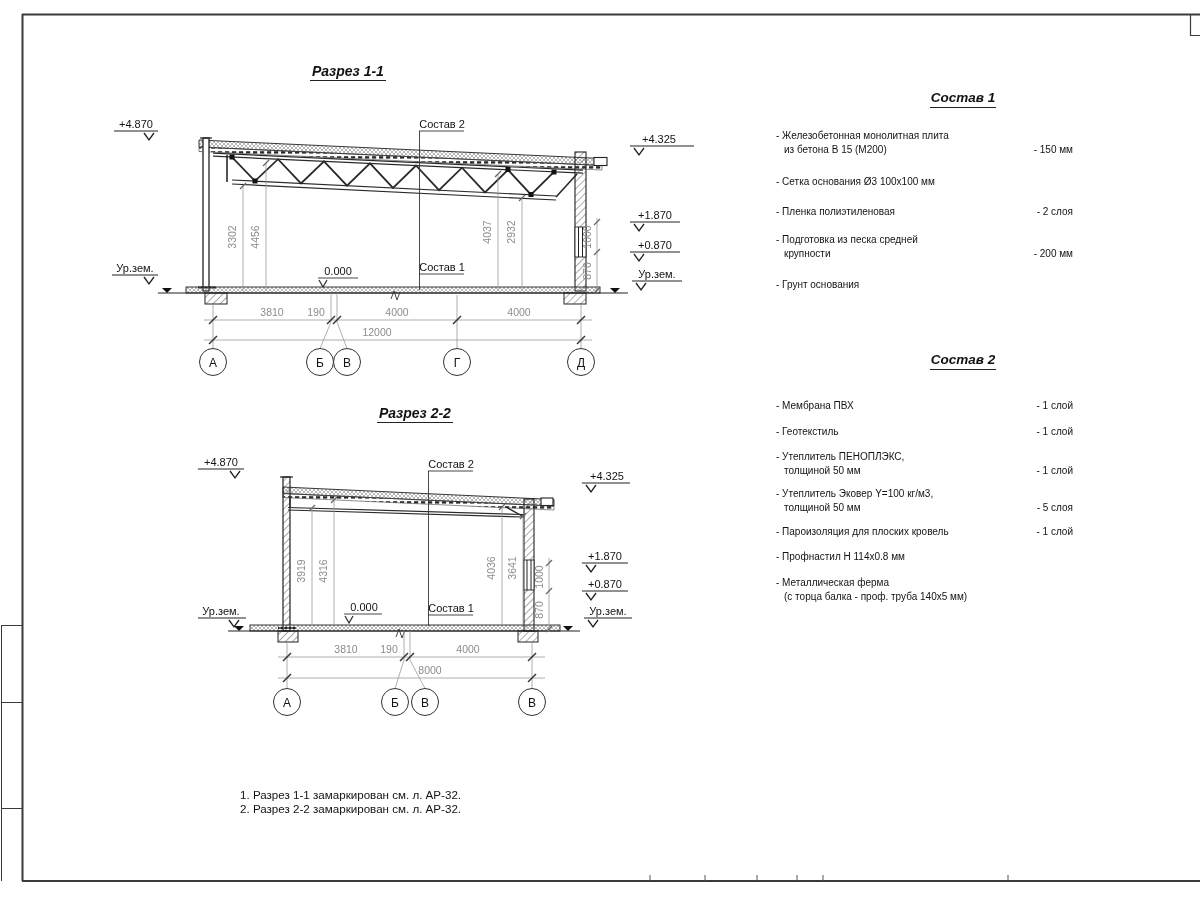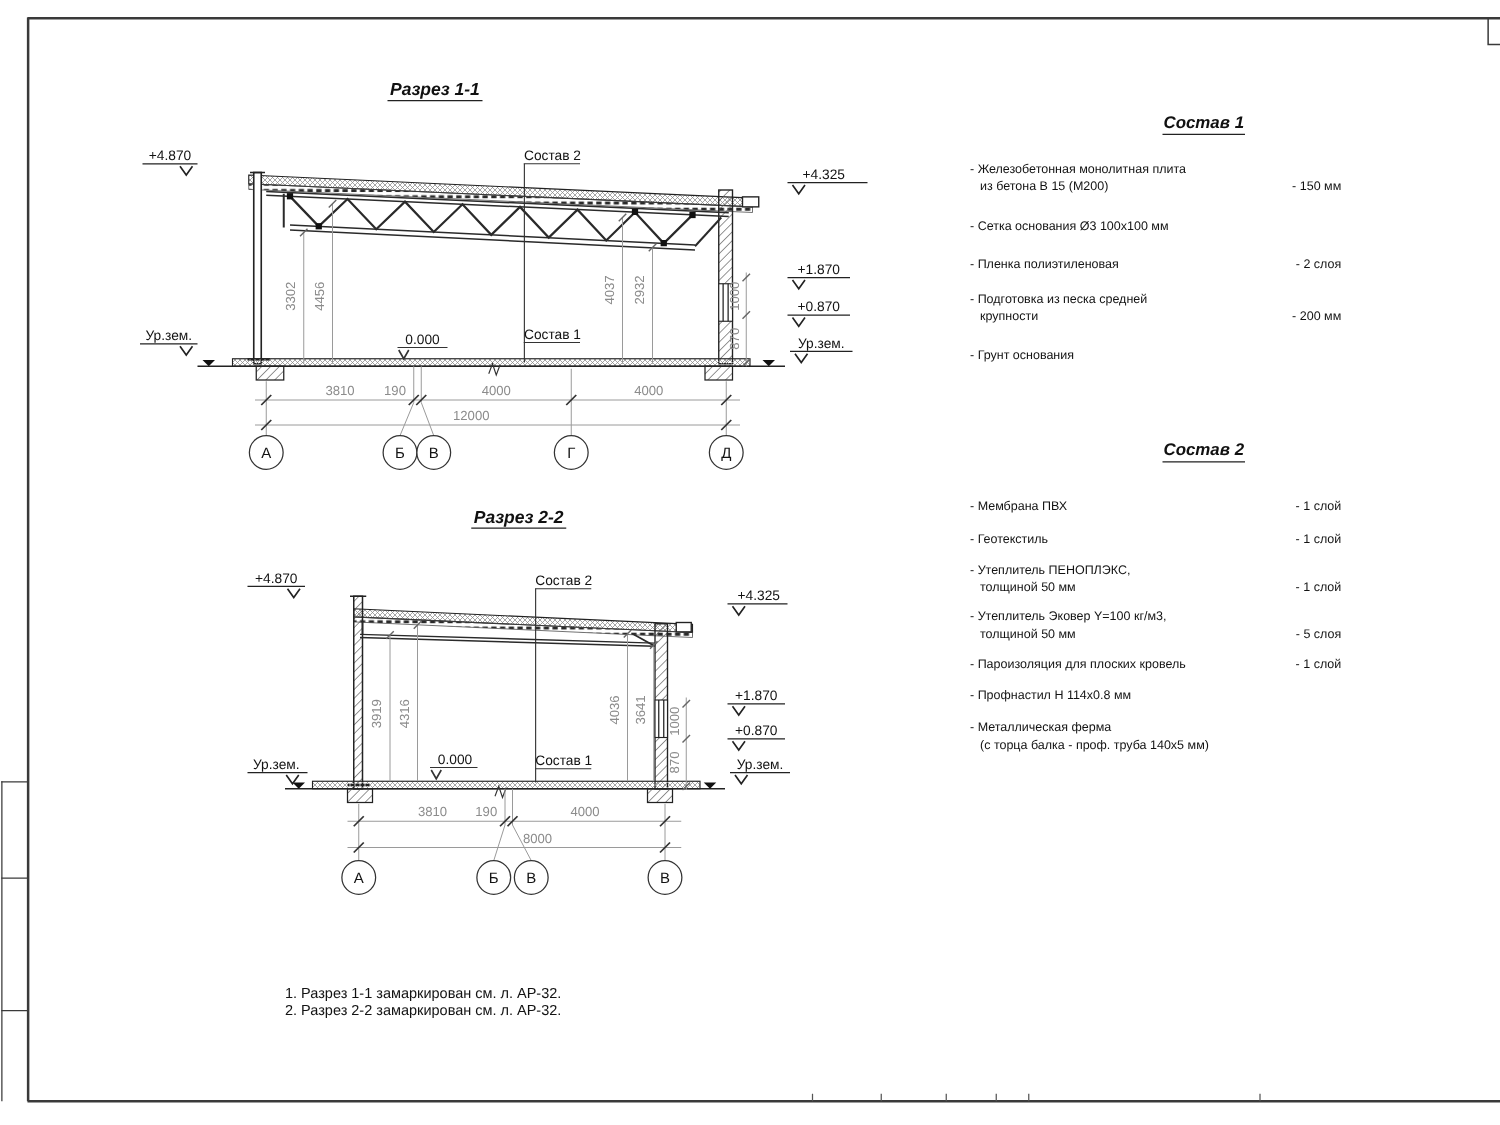--- a/index.html
+++ b/index.html
@@ -9,21 +9,21 @@
   }
   svg { position:absolute; left:0; top:0; }
   .abs { position:absolute; }
   .sec-title { font-style:italic; font-weight:bold; font-size:14px; text-align:left; }
   .sec-title span { border-bottom:1.2px solid #222; padding:0 2px 1px 2px; }
   .panel-title { font-style:italic; font-weight:bold; font-size:13.5px; text-align:center; }
   .panel-title span { border-bottom:1.2px solid #222; padding:0 1px 2px 1px; }
   .comp-item { position:absolute; left:776px; width:300px; font-size:10px; line-height:13.8px; color:#131313; }
   .comp-item .l2 { margin-left:8px; }
   .comp-item .val { position:absolute; right:3px; bottom:0; white-space:nowrap; }
-  .notes { font-size:11.6px; line-height:14px; color:#131313; }
+  .notes { font-size:11.6px; line-height:14px; color:#131313;margin-left:12px; }
   text { font-family:"Liberation Sans", sans-serif; }
   .t-mark  { font-size:11px; fill:#131313; }
   .t-label { font-size:11px; fill:#131313; }
   .t-dim   { font-size:10.5px; fill:#8c8c8c; }
   .t-axis  { font-size:12px; fill:#131313; }
 </style>
 </head>
 <body>
 
 <div class="sheet">

